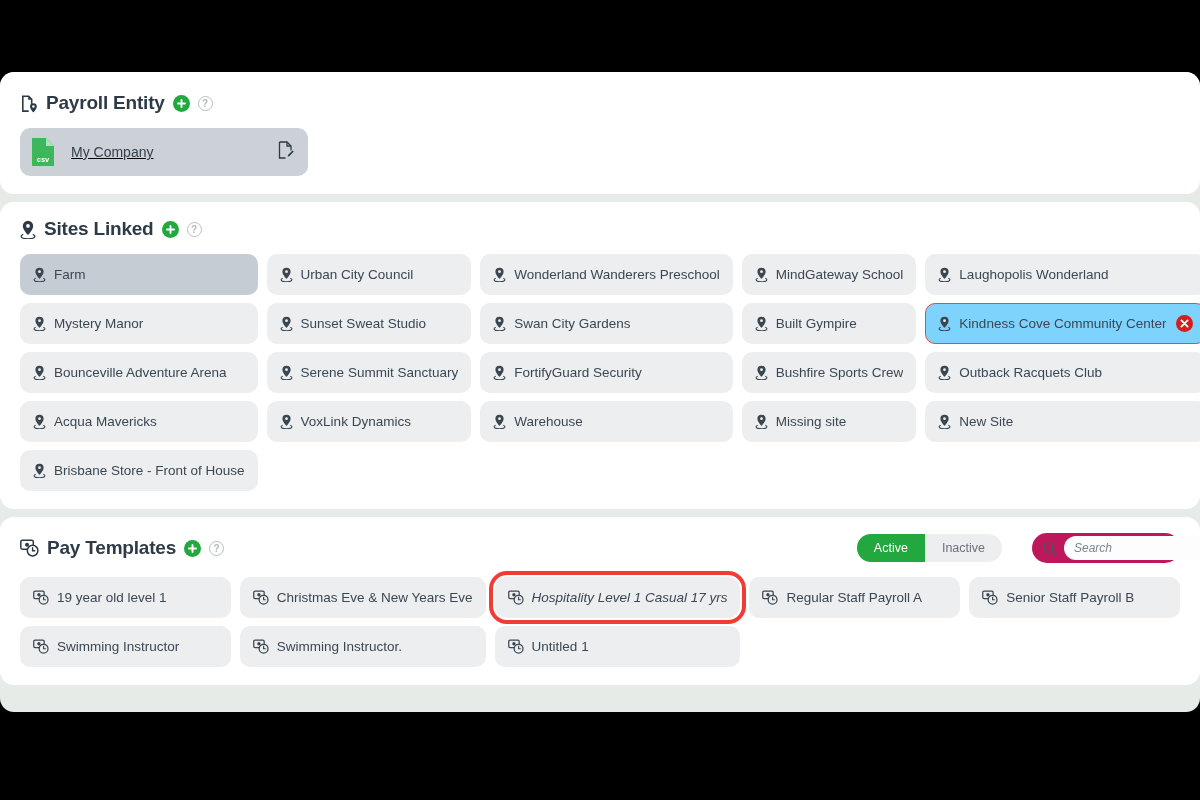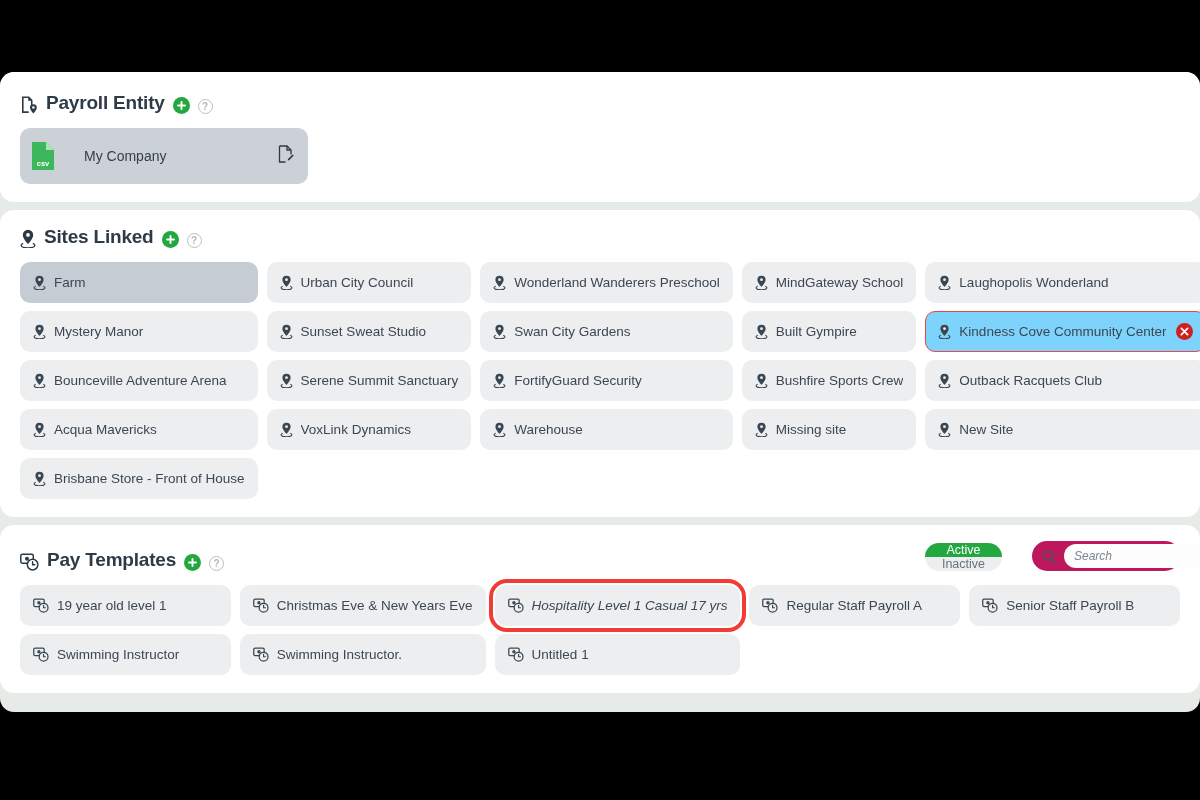--- a/index.html
+++ b/index.html
@@ -21,21 +21,21 @@
     background: #ffffff;
     border-radius: 14px;
     margin: 0 0 8px 0;
     padding: 16px 20px 18px 20px;
   }
   .card.first { padding-top: 20px; }
 
   
   .sec-head {
     display: flex;
-    align-items: flex-end;
+    align-items: center;
     gap: 8px;
     margin-bottom: 14px;
   }
   .sec-head .ico { display: flex; align-items: center; color: #2d3a45; }
   .sec-title {
     font-size: 19px;
     font-weight: 600;
     color: #2e3b47;
     letter-spacing: -0.2px;
   }
@@ -53,27 +53,28 @@
     font-size: 10px; line-height: 13px;
     text-align: center;
     font-weight: 600;
     flex: 0 0 auto;
   }
   .head-spacer { flex: 1 1 auto; }
 
   
   .entity-row {
     width: 288px;
-    height: 56px;
+    height: 48px;
     background: #ccd1d8;
     border-radius: 10px;
     display: flex;
     align-items: center;
     padding: 0 14px 0 10px;
-    gap: 28px;
+    gap: 15px;
+    text-decoration: underline;
   }
   .csv-ico { width: 26px; height: 32px; position: relative; flex: 0 0 auto; }
   .entity-name {
     font-size: 14px;
     color: #33404c;
     flex: 1 1 auto;
   }
 
   
   .grid {
@@ -117,21 +118,20 @@
   }
 
   
   .toggle {
     display: flex;
     border-radius: 18px;
     overflow: hidden;
     background: #eceef0;
     height: 28px;
     margin-right: 22px;
-    flex-direction: column;
   }
   .toggle div {
     font-size: 12.5px;
     display: flex; align-items: center; justify-content: center;
     padding: 0 17px;
     color: #6a7279;
   }
   .toggle div.on { background: #22a83f; color: #fff; font-weight: 500; }
 
   .search-wrap {

